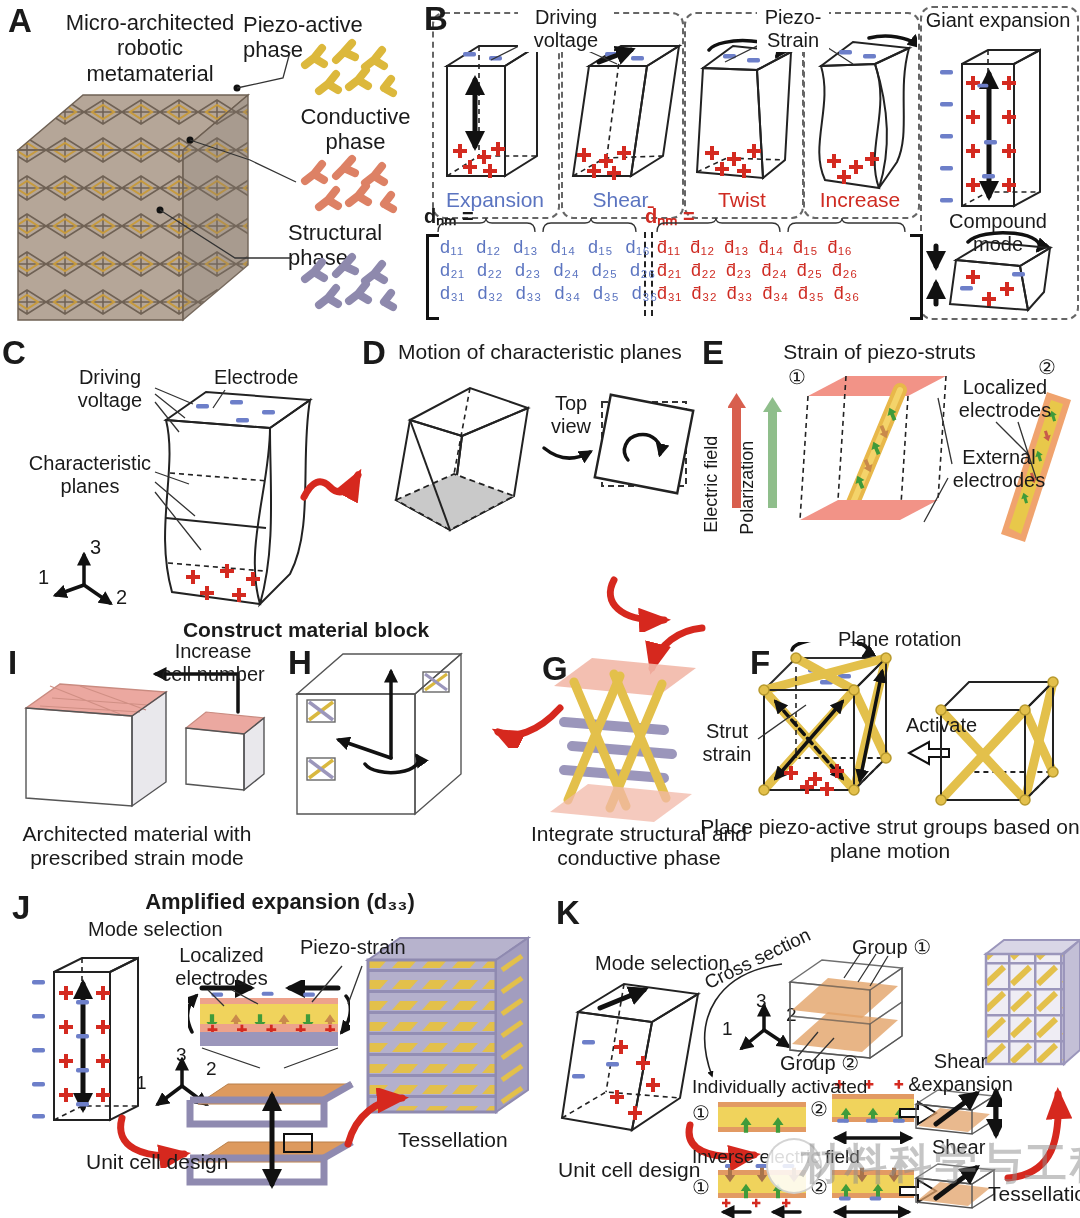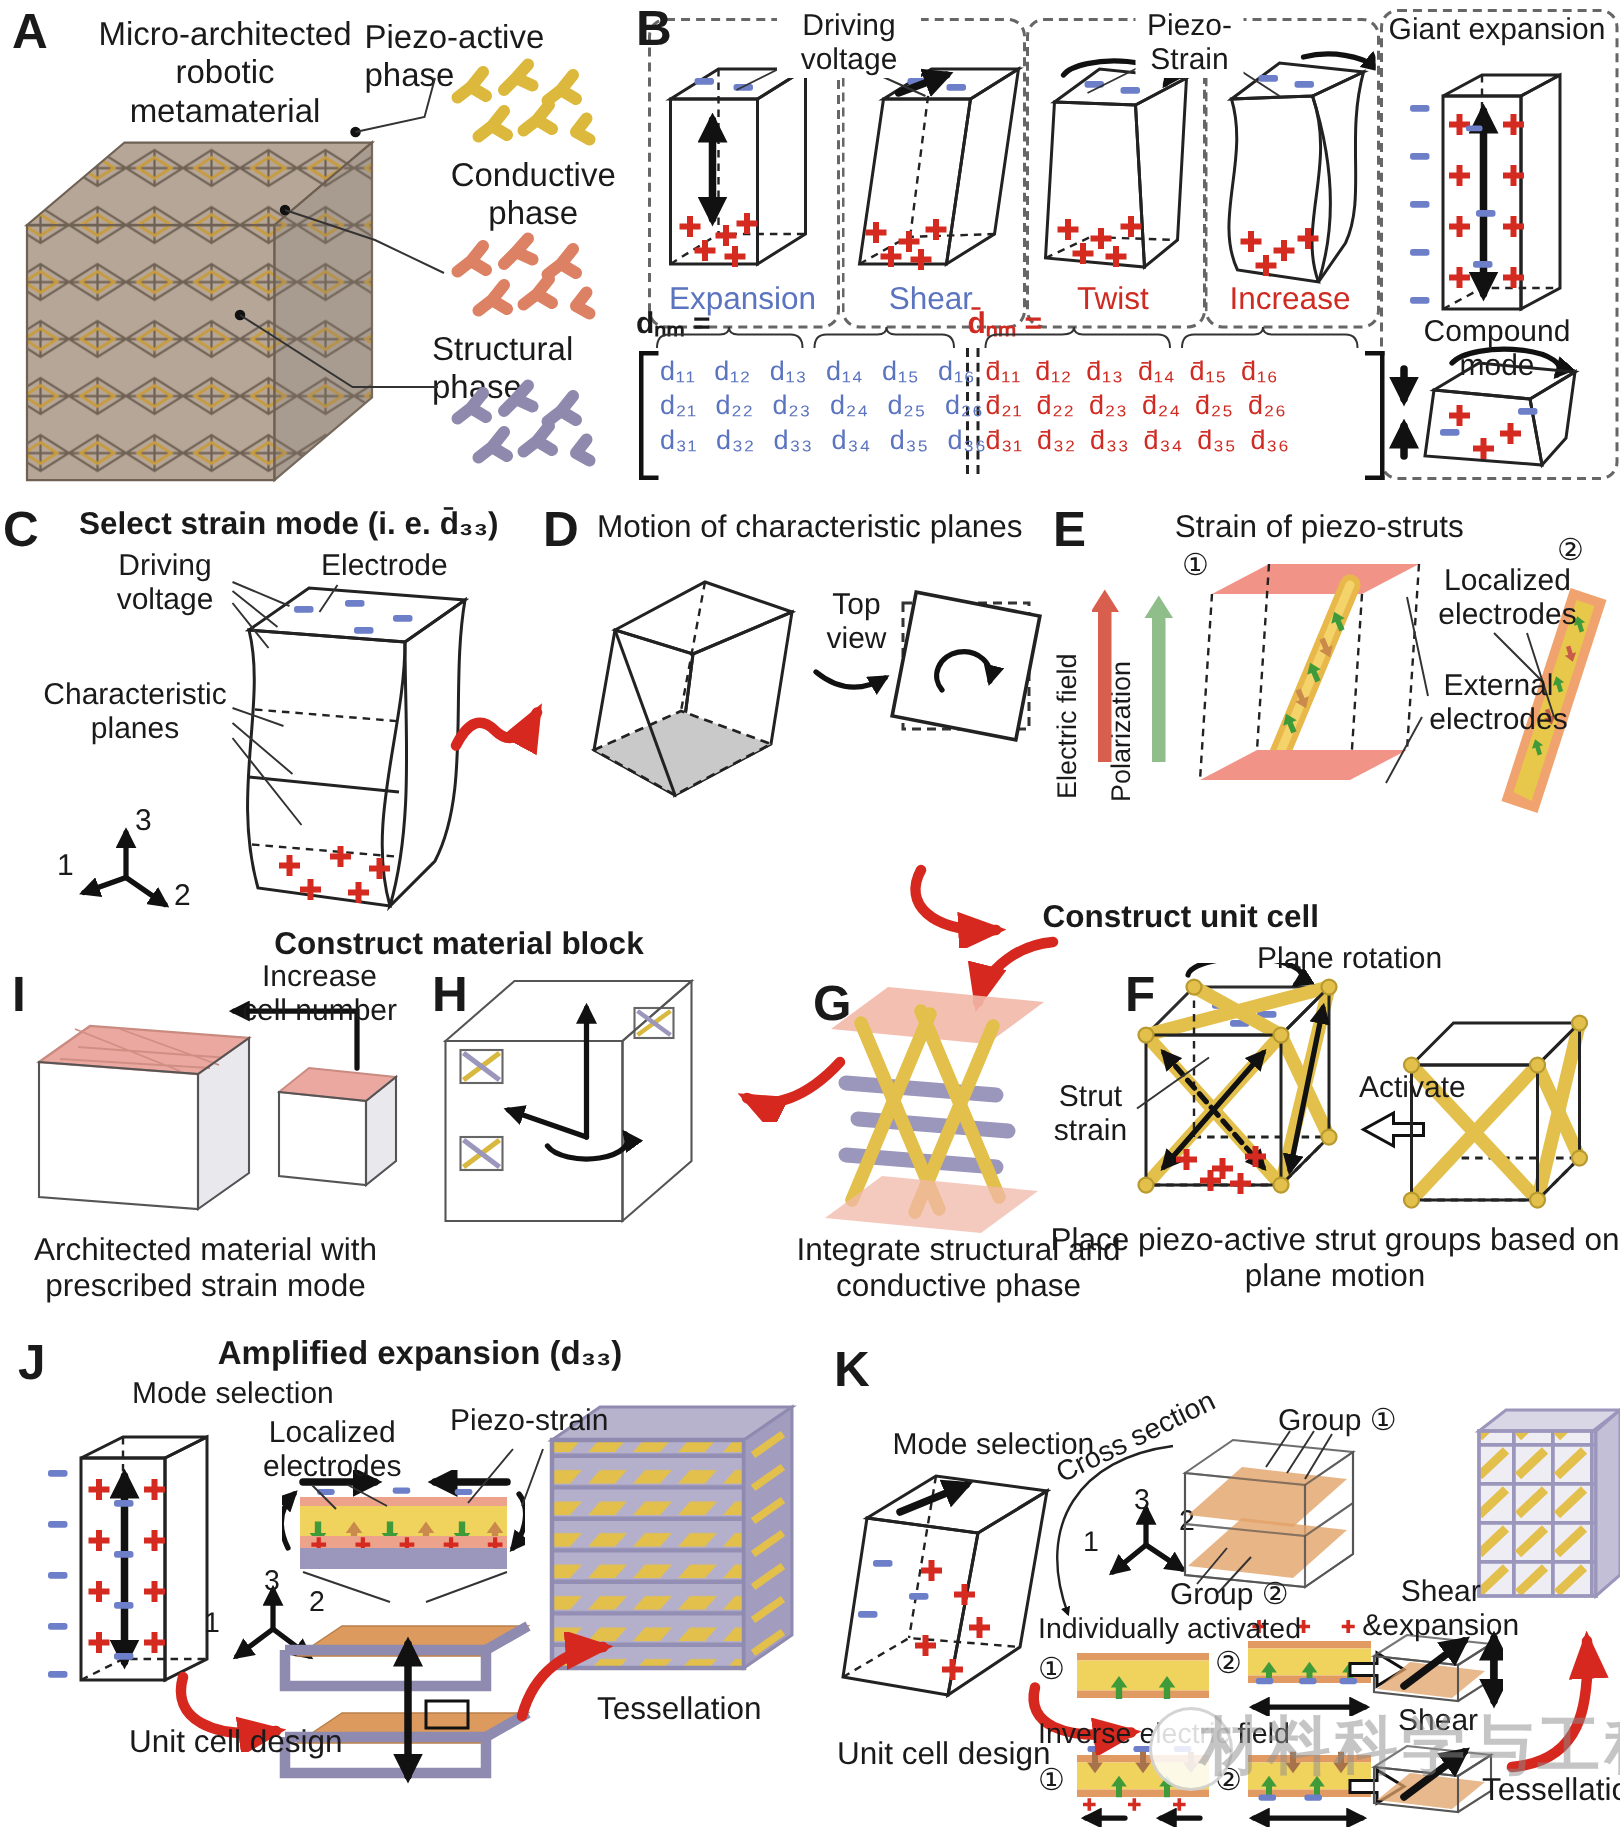--- a/index.html
+++ b/index.html
@@ -293,21 +293,20 @@
     <line x1="-6" y1="66" x2="-6" y2="46" class="blkA" marker-end="url(#mB)"></line>
     <use href="#plusI" x="24" y="32"></use>
         <use href="#plusI" x="58" y="44"></use>
         <use href="#plusI" x="40" y="54"></use>
     <use href="#minusI" x="18" y="48"></use>
         <use href="#minusI" x="70" y="34"></use>
   </g>
 </svg>
 
 <div class="p tx plabel" style="left:2px;top:334px">C</div>
-<div class="p tx s21 b ctr" style="left:40px;top:338px;width:305px">Select strain mode (i. e. d̄₃₃)</div>
 <div class="p tx s20 ctr z5" style="left:62px;top:366px;width:96px">Driving voltage</div>
 <div class="p tx s20 z5" style="left:214px;top:366px;width:100px">Electrode</div>
 <div class="p tx s20 ctr z5" style="left:24px;top:452px;width:132px">Characteristic planes</div>
 
 <svg class="p z1" style="left:55px;top:360px" width="280" height="250" viewBox="0 0 280 250">
   <path d="M100,28 L138,44 M100,34 L130,58 M100,42 L124,72 M170,30 L158,48 M100,112 L134,124 M100,122 L140,156 M100,132 L146,190" class="thin"></path>
 </svg>
 <svg class="p" style="left:138px;top:378px" width="180" height="240" viewBox="0 0 180 240">
   <polygon points="28,42 68,14 172,22 132,50" fill="#efa68f" class="wire"></polygon>
   <use href="#minusI" x="58" y="26"></use>
@@ -392,21 +391,20 @@
   <use href="#arrU" fill="#3f9b3a" transform="translate(30,120) rotate(-17) scale(.6)"></use>
   <use href="#arrU" fill="#c85b4a" transform="translate(38,100) rotate(163) scale(.6)"></use>
   <use href="#arrU" fill="#3f9b3a" transform="translate(44,78) rotate(-17) scale(.6)"></use>
   <use href="#arrU" fill="#c85b4a" transform="translate(52,58) rotate(163) scale(.6)"></use>
   <use href="#arrU" fill="#3f9b3a" transform="translate(58,38) rotate(-17) scale(.6)"></use>
 </svg>
 
 <svg class="p" style="left:598px;top:574px" width="92" height="58" viewBox="0 0 92 58">
   <path d="M16,6 C4,28 22,48 66,46" class="redA" marker-end="url(#mR)"></path>
 </svg>
-<div class="p tx s21 b" style="left:695px;top:600px;width:220px">Construct unit cell</div>
 <svg class="p" style="left:640px;top:622px" width="72" height="54" viewBox="0 0 72 54">
   <path d="M62,6 C40,8 18,22 12,46" class="redA" marker-end="url(#mR)"></path>
 </svg>
 
 <div class="p tx s21 b ctr" style="left:150px;top:618px;width:312px">Construct material block</div>
 <div class="p tx plabel" style="left:8px;top:644px">I</div>
 <div class="p tx s20 ctr z5" style="left:158px;top:640px;width:110px">Increase cell number</div>
 <svg class="p" style="left:140px;top:652px" width="112" height="64" viewBox="0 0 112 64">
   <path d="M98,60 L98,22 L16,22" class="blkA3" marker-end="url(#mB)"></path>
 </svg>

